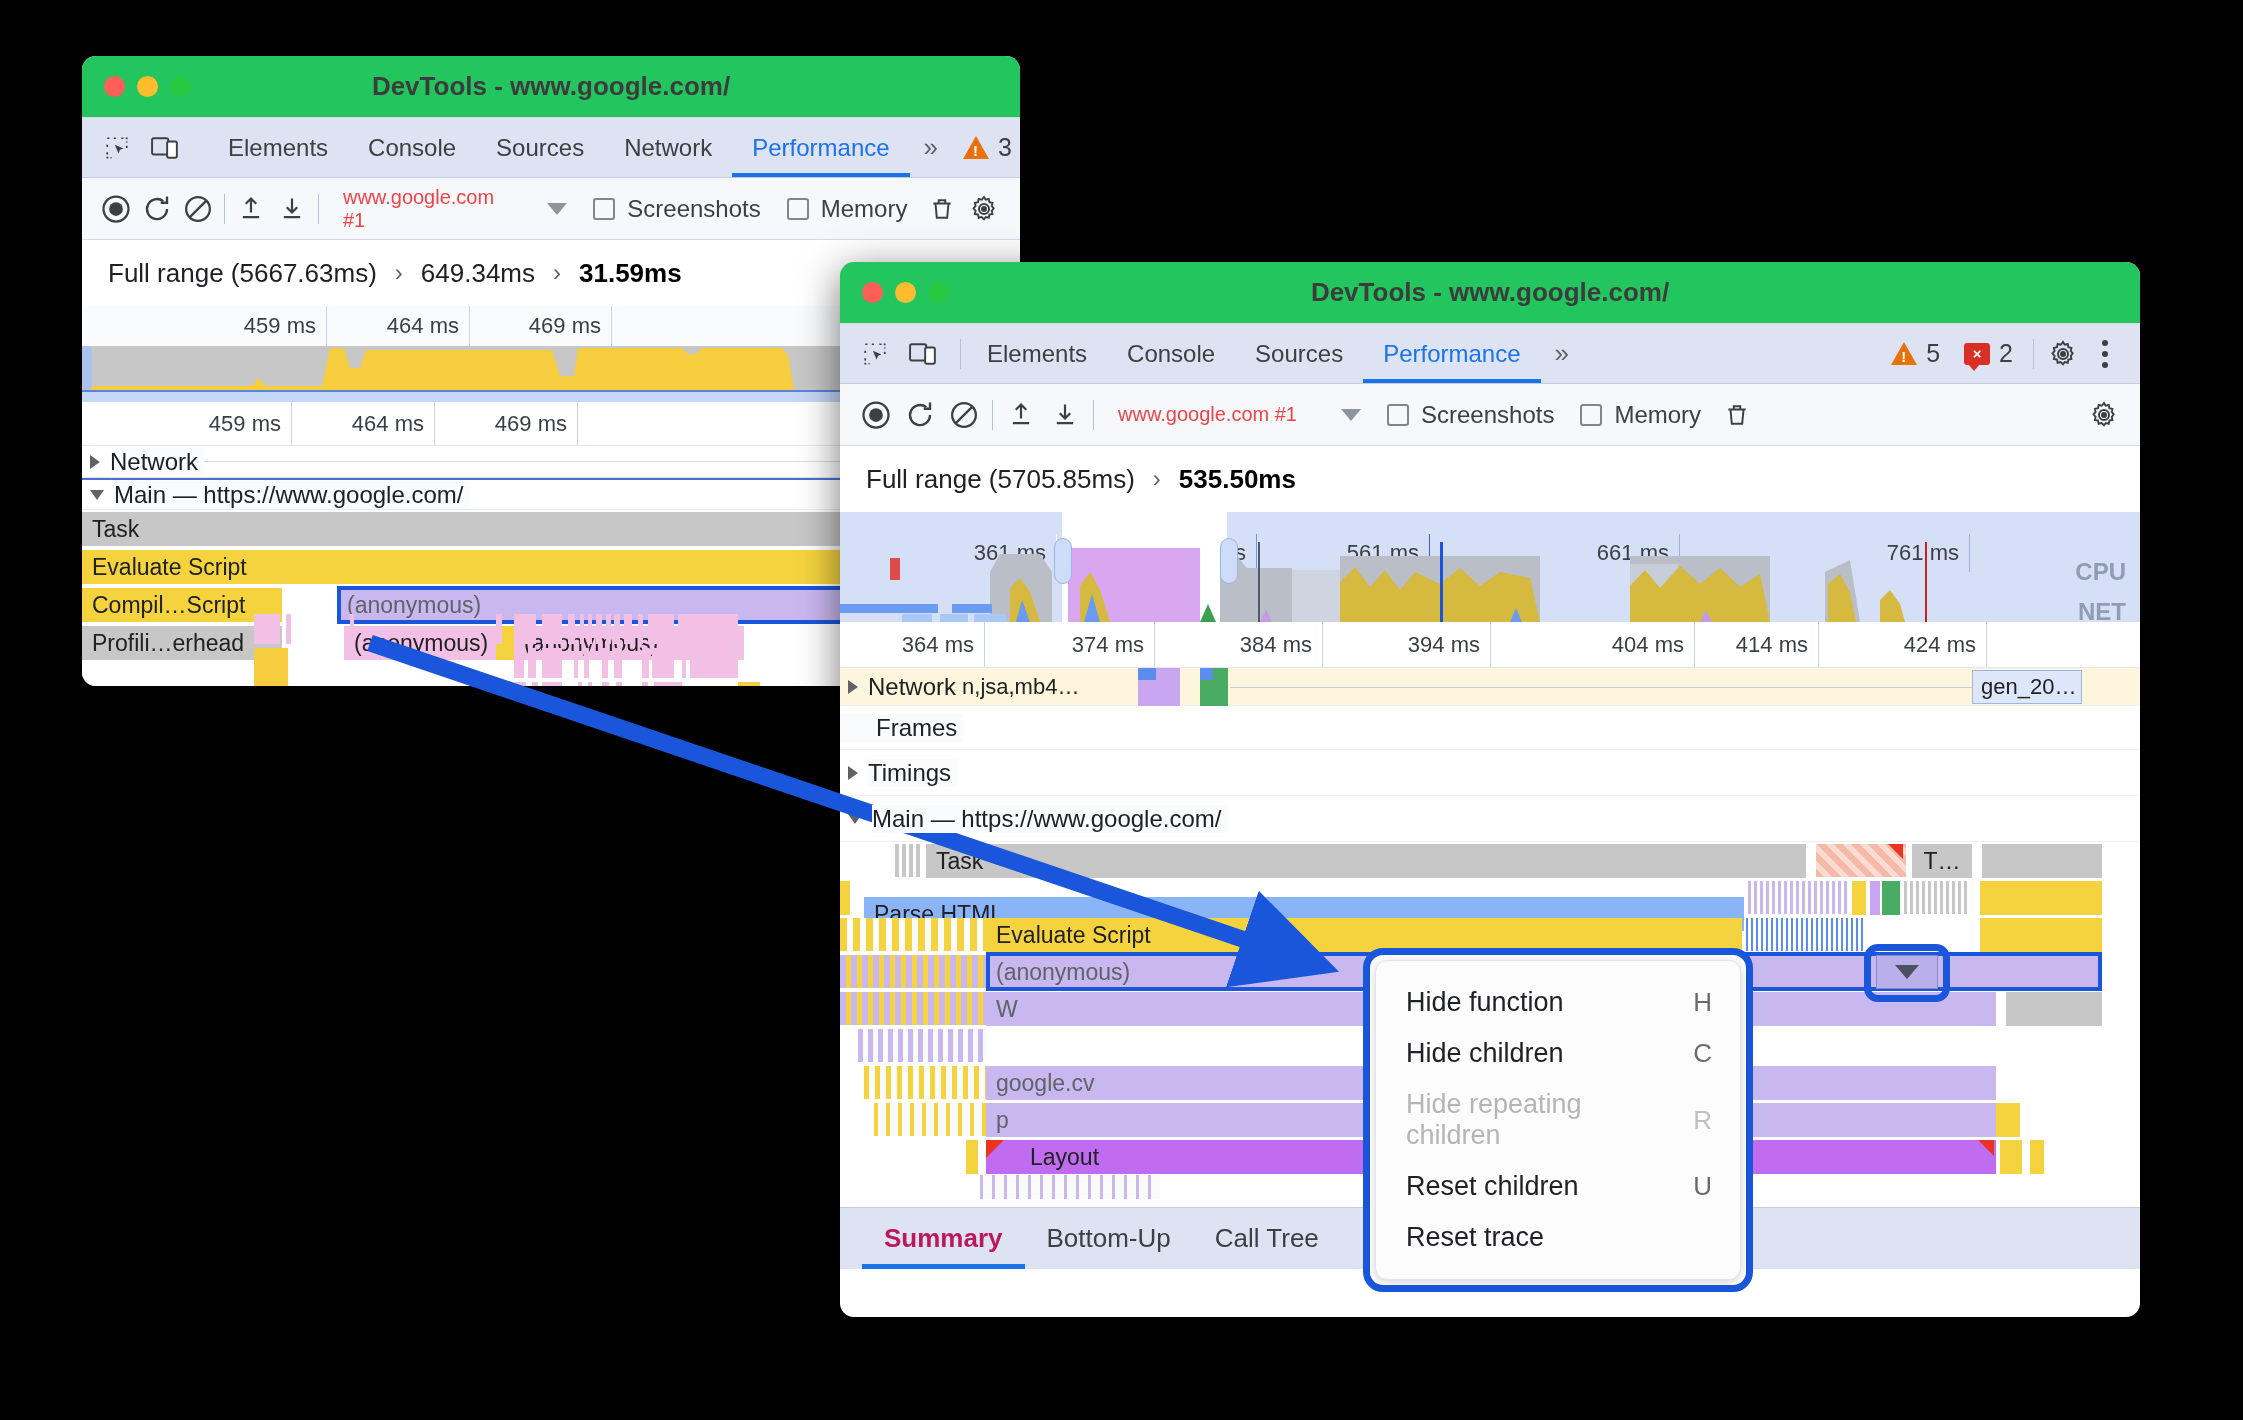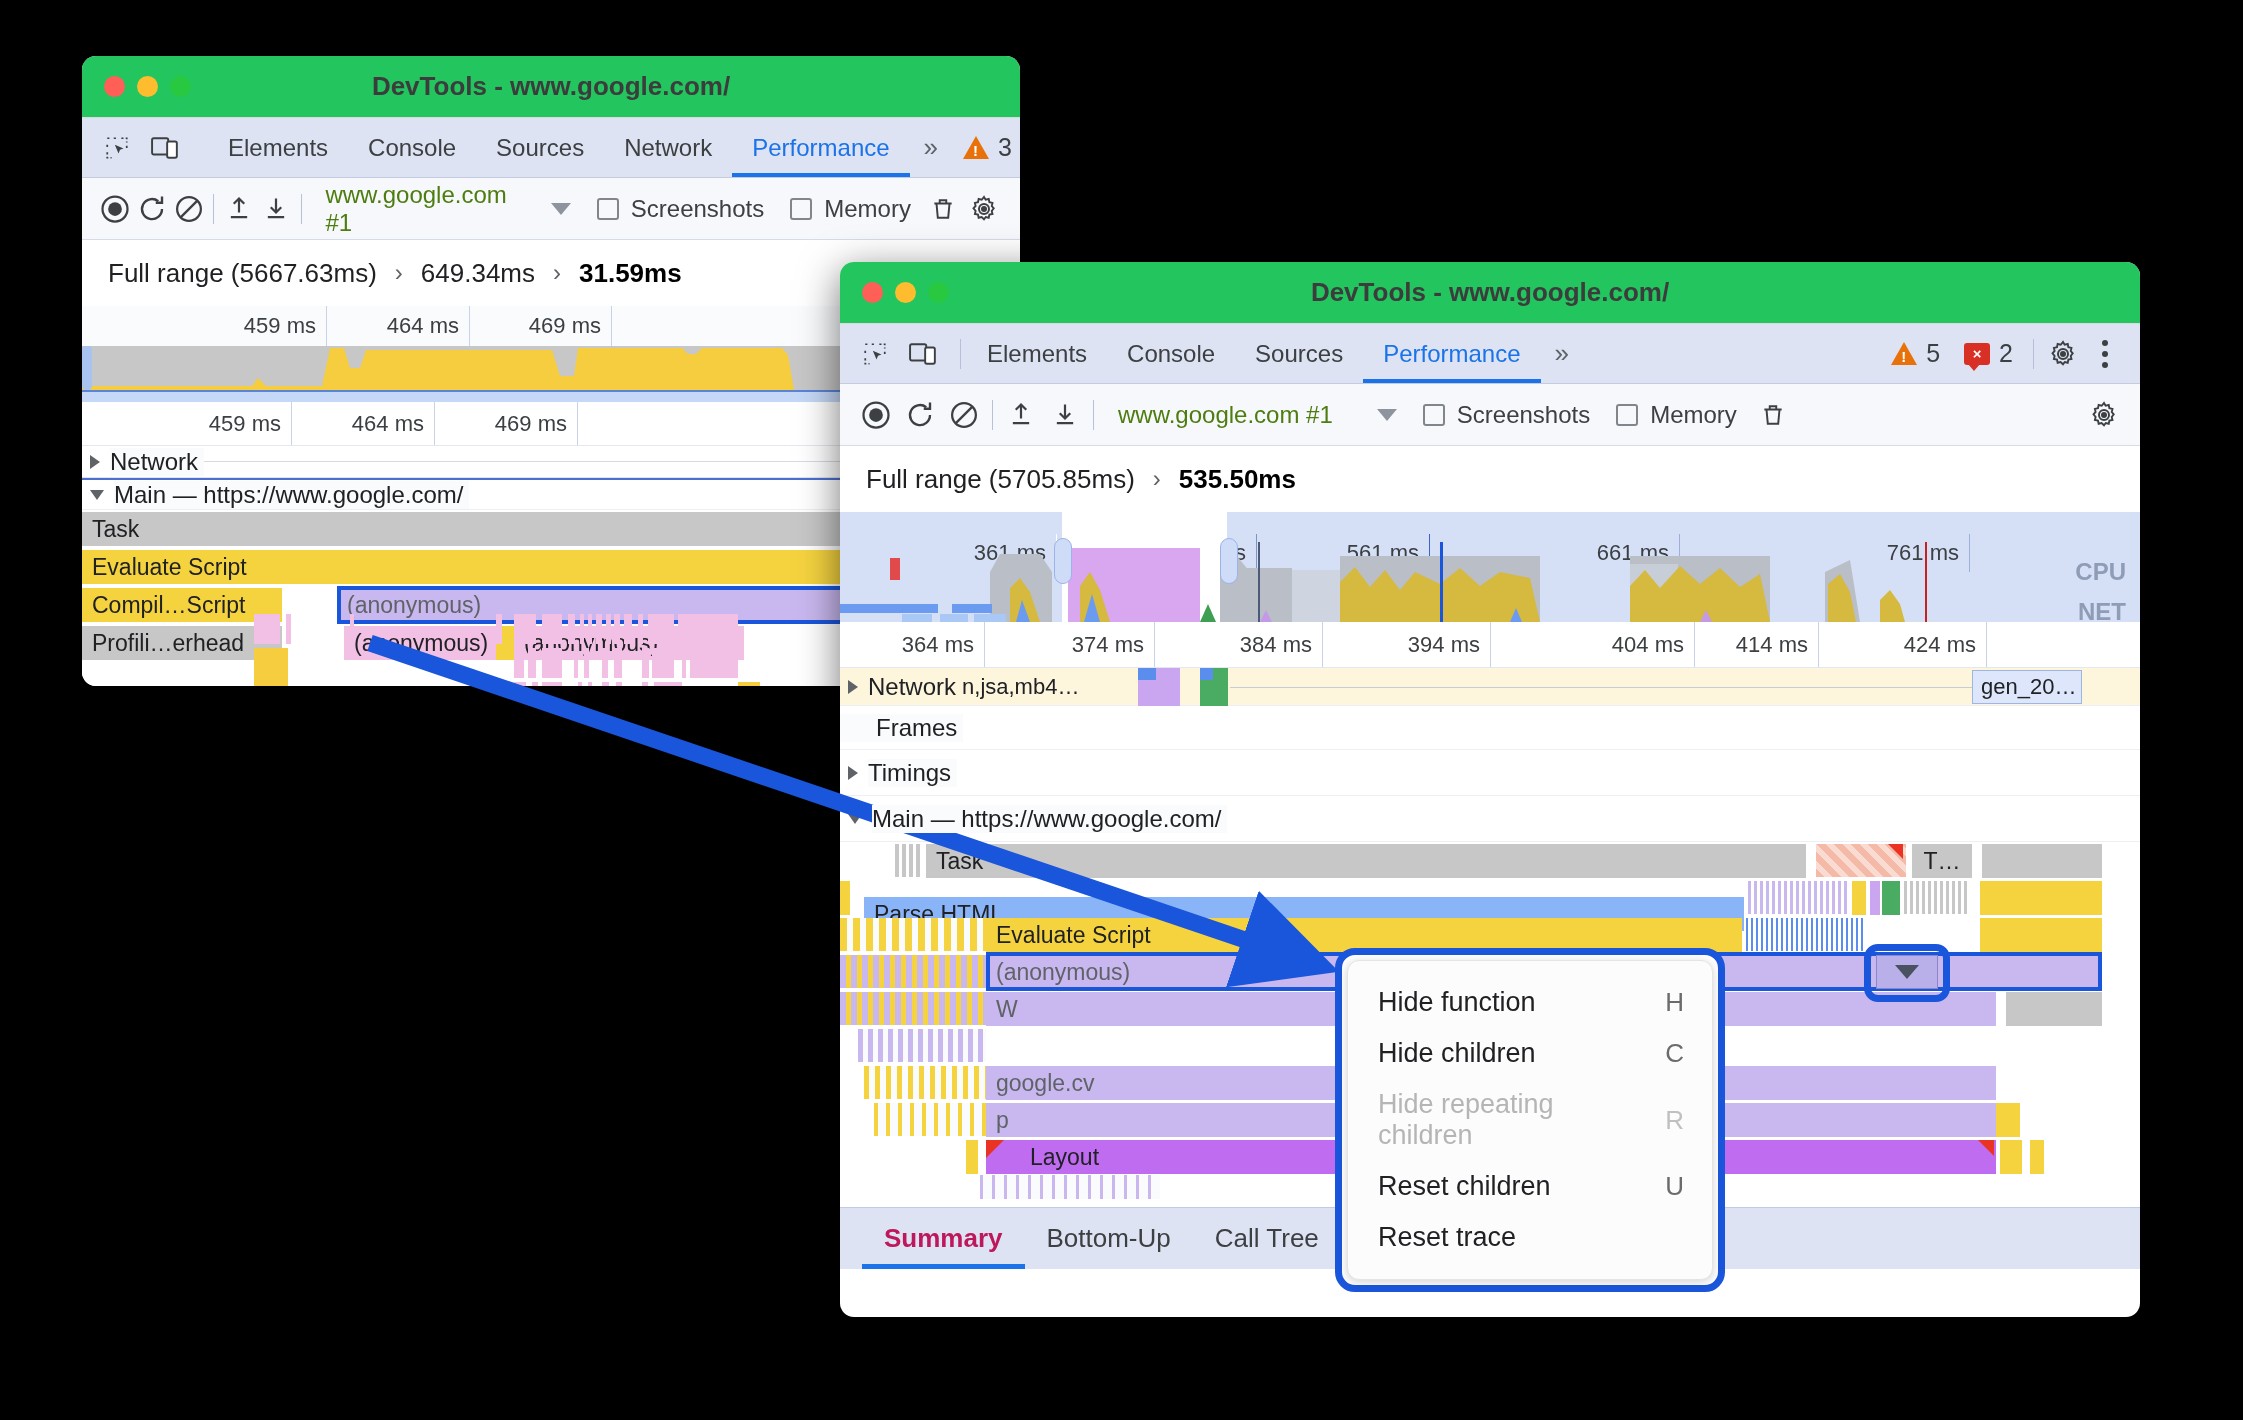--- a/index.html
+++ b/index.html
@@ -70,21 +70,21 @@
 
   
   .perfbar {
     height: 62px; background: #f7f8fc;
     display: flex; align-items: center;
     border-bottom: 1px solid #d6dbe8;
     padding: 0 14px;
   }
   .pic { width: 44px; height: 44px; display: flex; align-items: center; justify-content: center; color: #3c4043; }
   .combo { display: flex; align-items: center; gap: 10px; padding-left: 18px; }
-  .combo .val { font-size: 24px; color: #4d7c0f; }
+  .combo .val { font-size: 20px; color: #ef4444; }
   .combo .caret { width: 0; height: 0; border-left: 10px solid transparent; border-right: 10px solid transparent; border-top: 12px solid #8e949e; margin-left: 34px; }
   .cbox { display: flex; align-items: center; gap: 12px; margin-left: 26px; }
   .cbox .sq { width: 22px; height: 22px; border: 2px solid #80868b; border-radius: 3px; }
   .cbox .lbl { font-size: 24px; color: #3c4043; }
   .perf-right { margin-left: auto; display: flex; align-items: center; }
 
   
   .breadcrumb {
     height: 66px; display: flex; align-items: center;
     padding-left: 26px; gap: 18px; background: #fff;
@@ -125,20 +125,21 @@
   .btab { font-size: 26px; color: #3c4043; padding: 0 22px; height: 100%; display: flex; align-items: center; }
   .btab.active { color: #be185d; box-shadow: inset 0 -5px 0 #1a73e8; font-weight: bold; }
 
   
   .ctxwrap {
     position: absolute;
     border: 7px solid #1a56db;
     border-radius: 20px;
     background: #fff;
     padding: 5px;
+    margin-left: 28px;
   }
   .ctxmenu {
     background: #fcfcfc;
     border-radius: 12px;
     padding: 16px 0;
     box-shadow: 0 2px 10px rgba(0,0,0,.18);
     border: 1px solid #e4e4e4;
   }
   .ctxitem {
     display: flex; align-items: center; justify-content: space-between;

